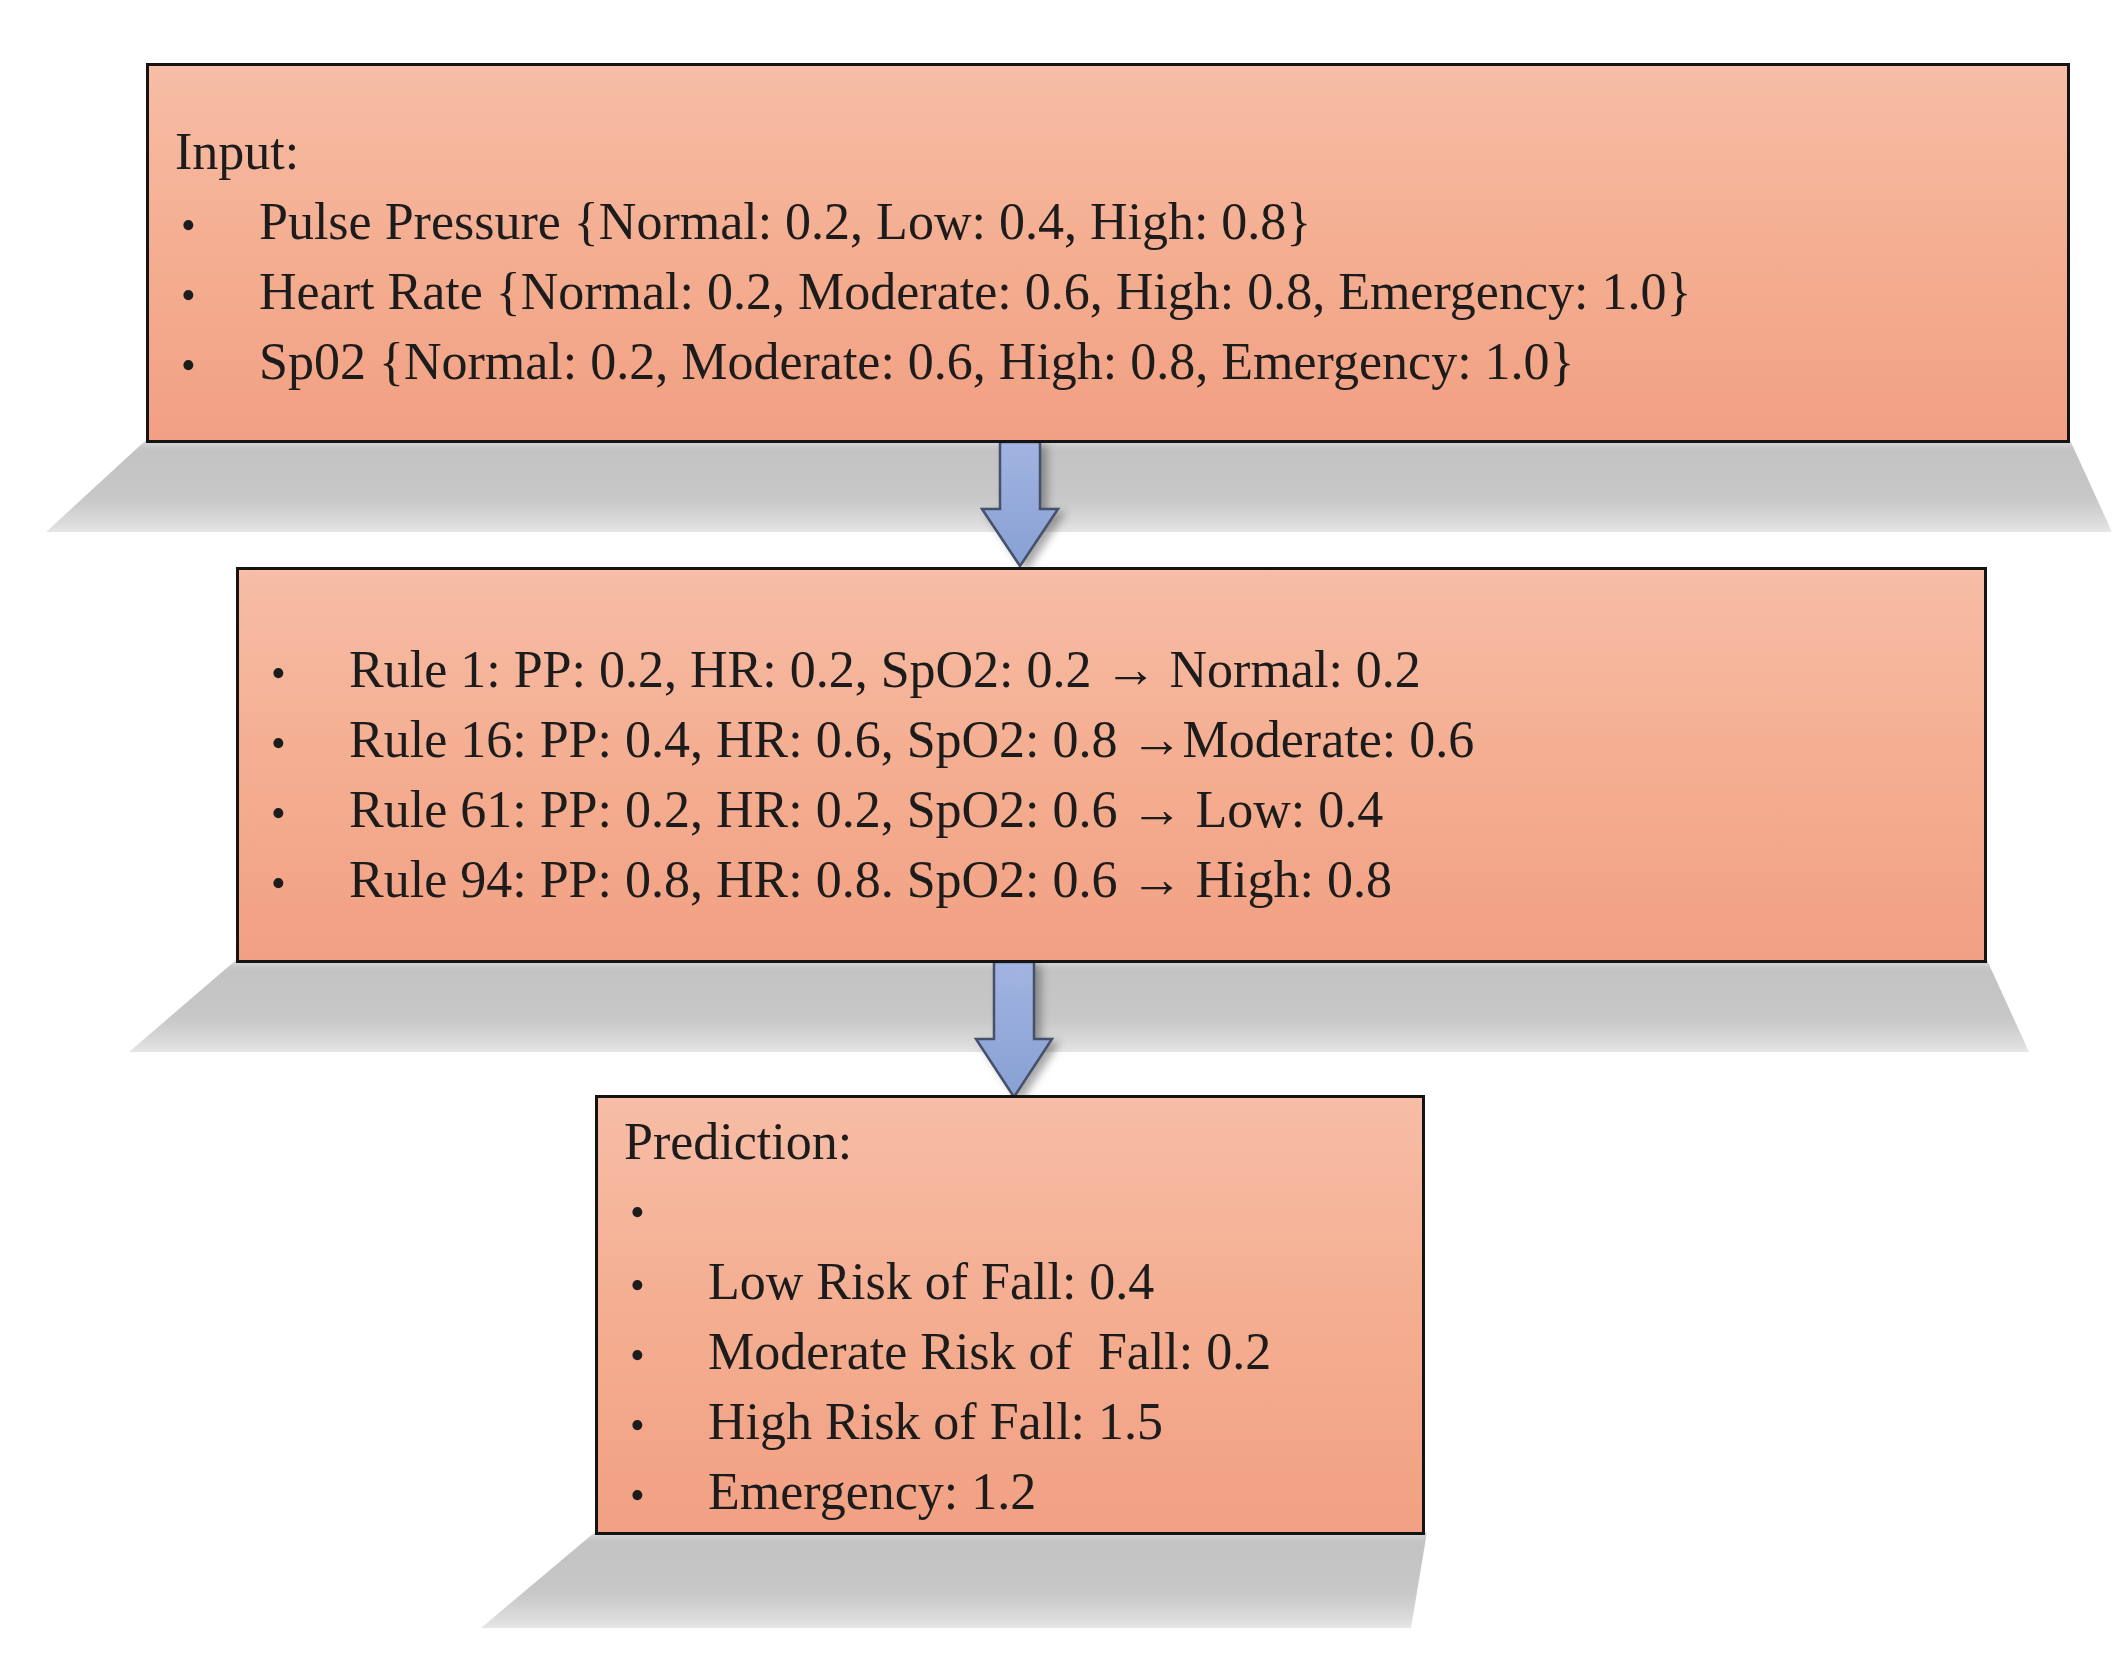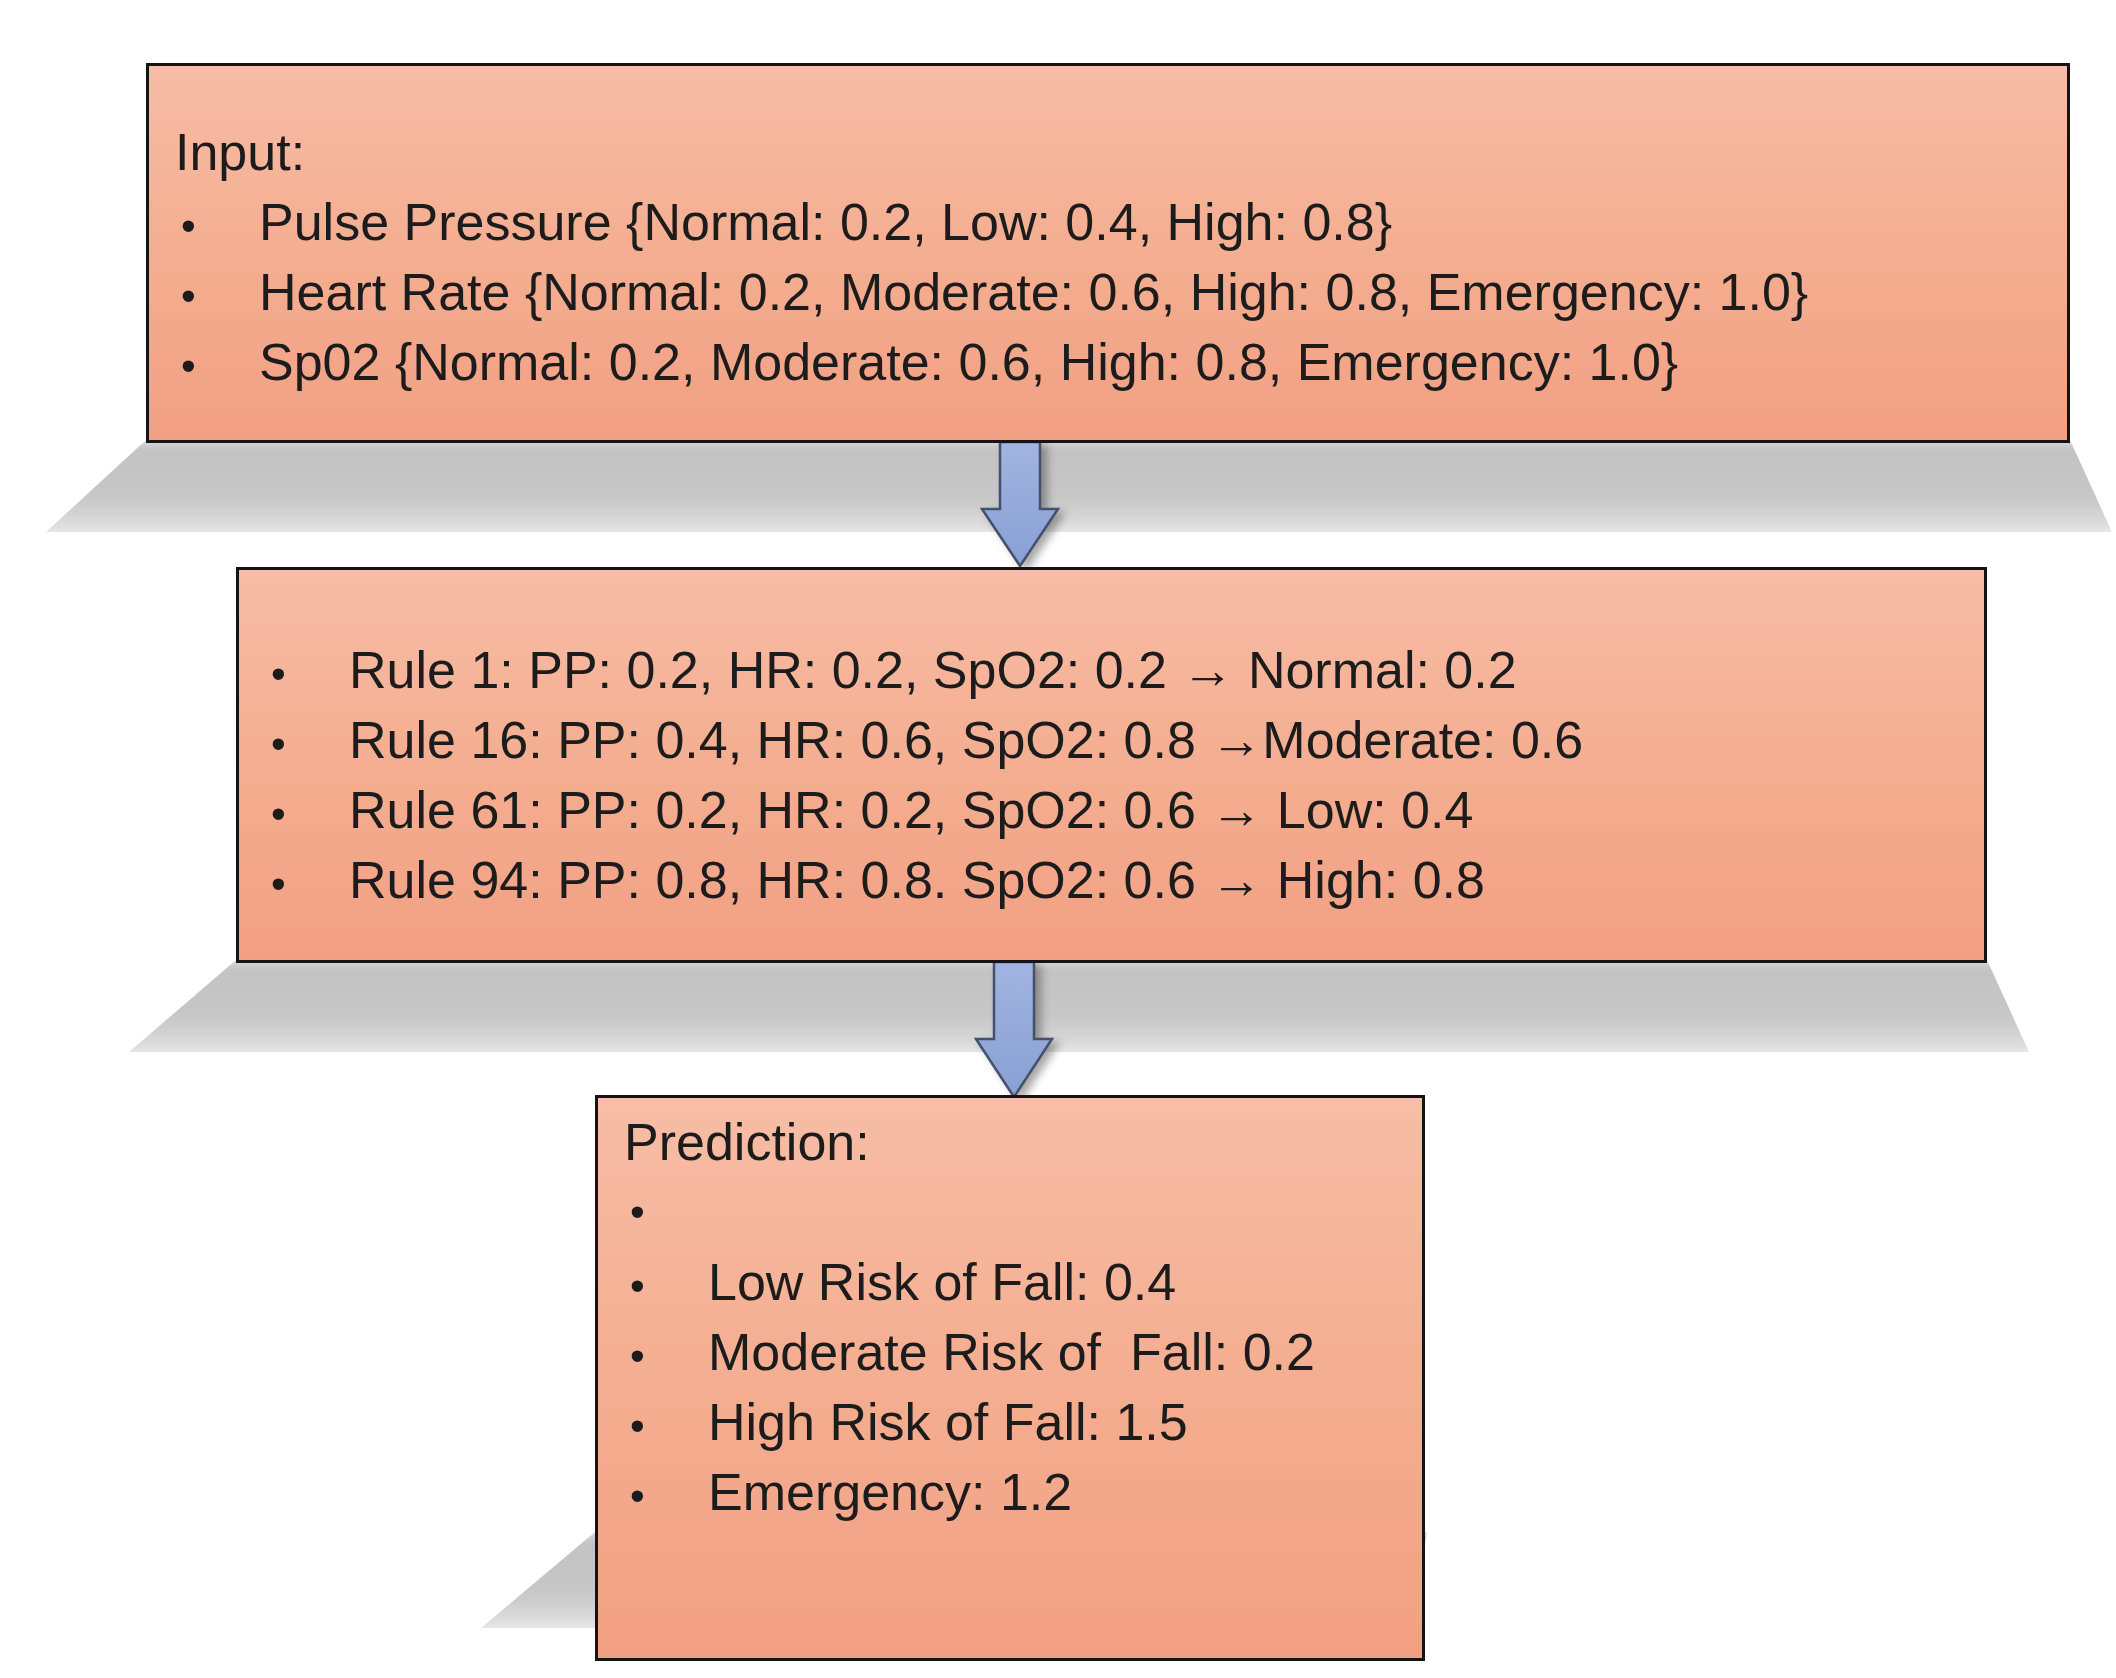--- a/index.html
+++ b/index.html
@@ -1,29 +1,29 @@
 <!DOCTYPE html>
 <html style="--box-fill-top: #f7bda6; --box-fill-mid: #f4ad90; --box-fill-bot: #f2a083; --box-border: #141414; --text: #1c1c1c;"><head>
 <meta charset="utf-8">
 <style>
   html,body{margin:0;padding:0;background:#ffffff;}
   .canvas{
     position:relative;width:2116px;height:1678px;background:#ffffff;overflow:hidden;
-    font-family:Liberation Sans, sans-serif;color:var(--text,#1c1c1c);
+    font-family:Liberation Serif, serif;color:var(--text,#1c1c1c);
   }
   
   .flowbox{
     position:absolute;box-sizing:border-box;
     border:3px solid var(--box-border,#141414);
     background:linear-gradient(180deg,var(--box-fill-top,#f7bda6) 0%,var(--box-fill-mid,#f4ad90) 52%,var(--box-fill-bot,#f2a083) 100%);
     z-index:3;
   }
   #box-input      {left:146px; top:63px;   width:1924px; height:380px; padding:51px 30px 0 26px;}
   #box-rules      {left:236px; top:567px;  width:1751px; height:396px; padding:65px 30px 0 26px;}
-  #box-prediction {left:595px; top:1095px; width:830px;  height:566px; padding:9px 20px 0 26px;}
+  #box-prediction {left:595px; top:1095px; width:830px;  height:440px; padding:9px 20px 0 26px;}
   .line{
     display:flex;align-items:baseline;height:70px;line-height:70px;
     font-size:52px;white-space:pre;
   }
   .line .marker{
     flex:0 0 84px;width:84px;font-size:42px;line-height:70px;padding-left:6px;box-sizing:border-box;
   }
   .line .title-text,.line .li-text{line-height:70px;}
   
   .floor-shadow{

